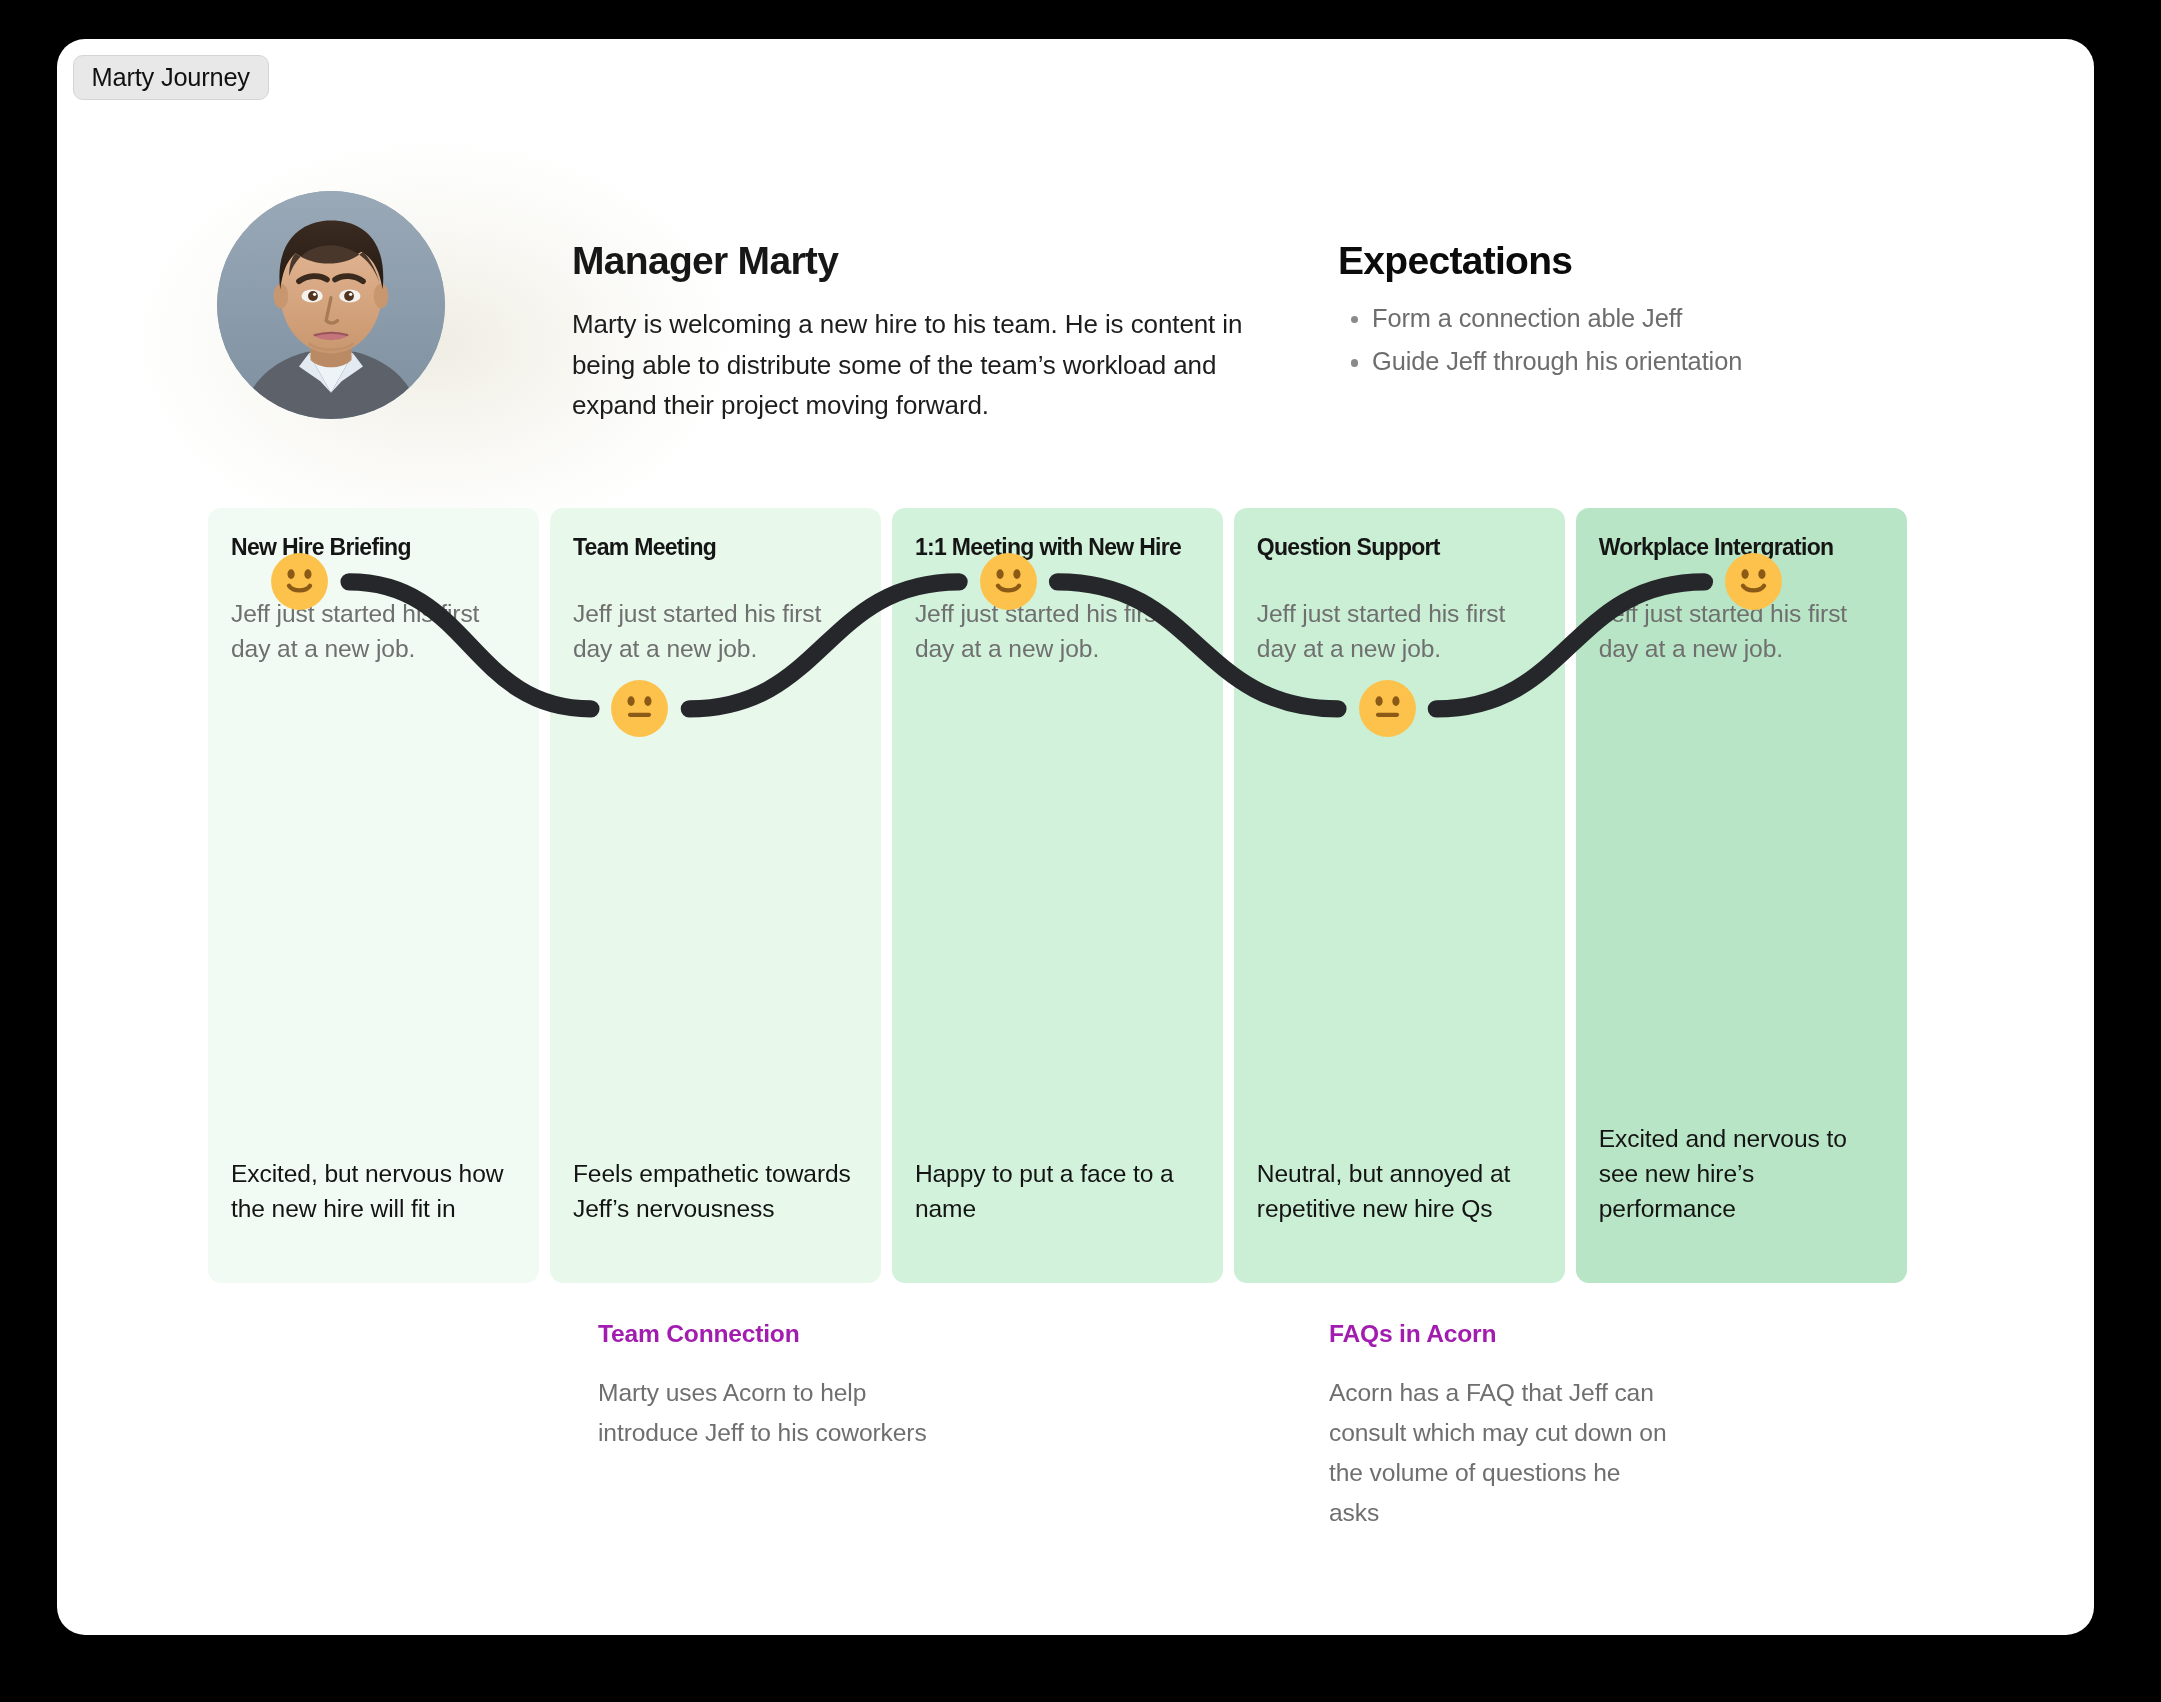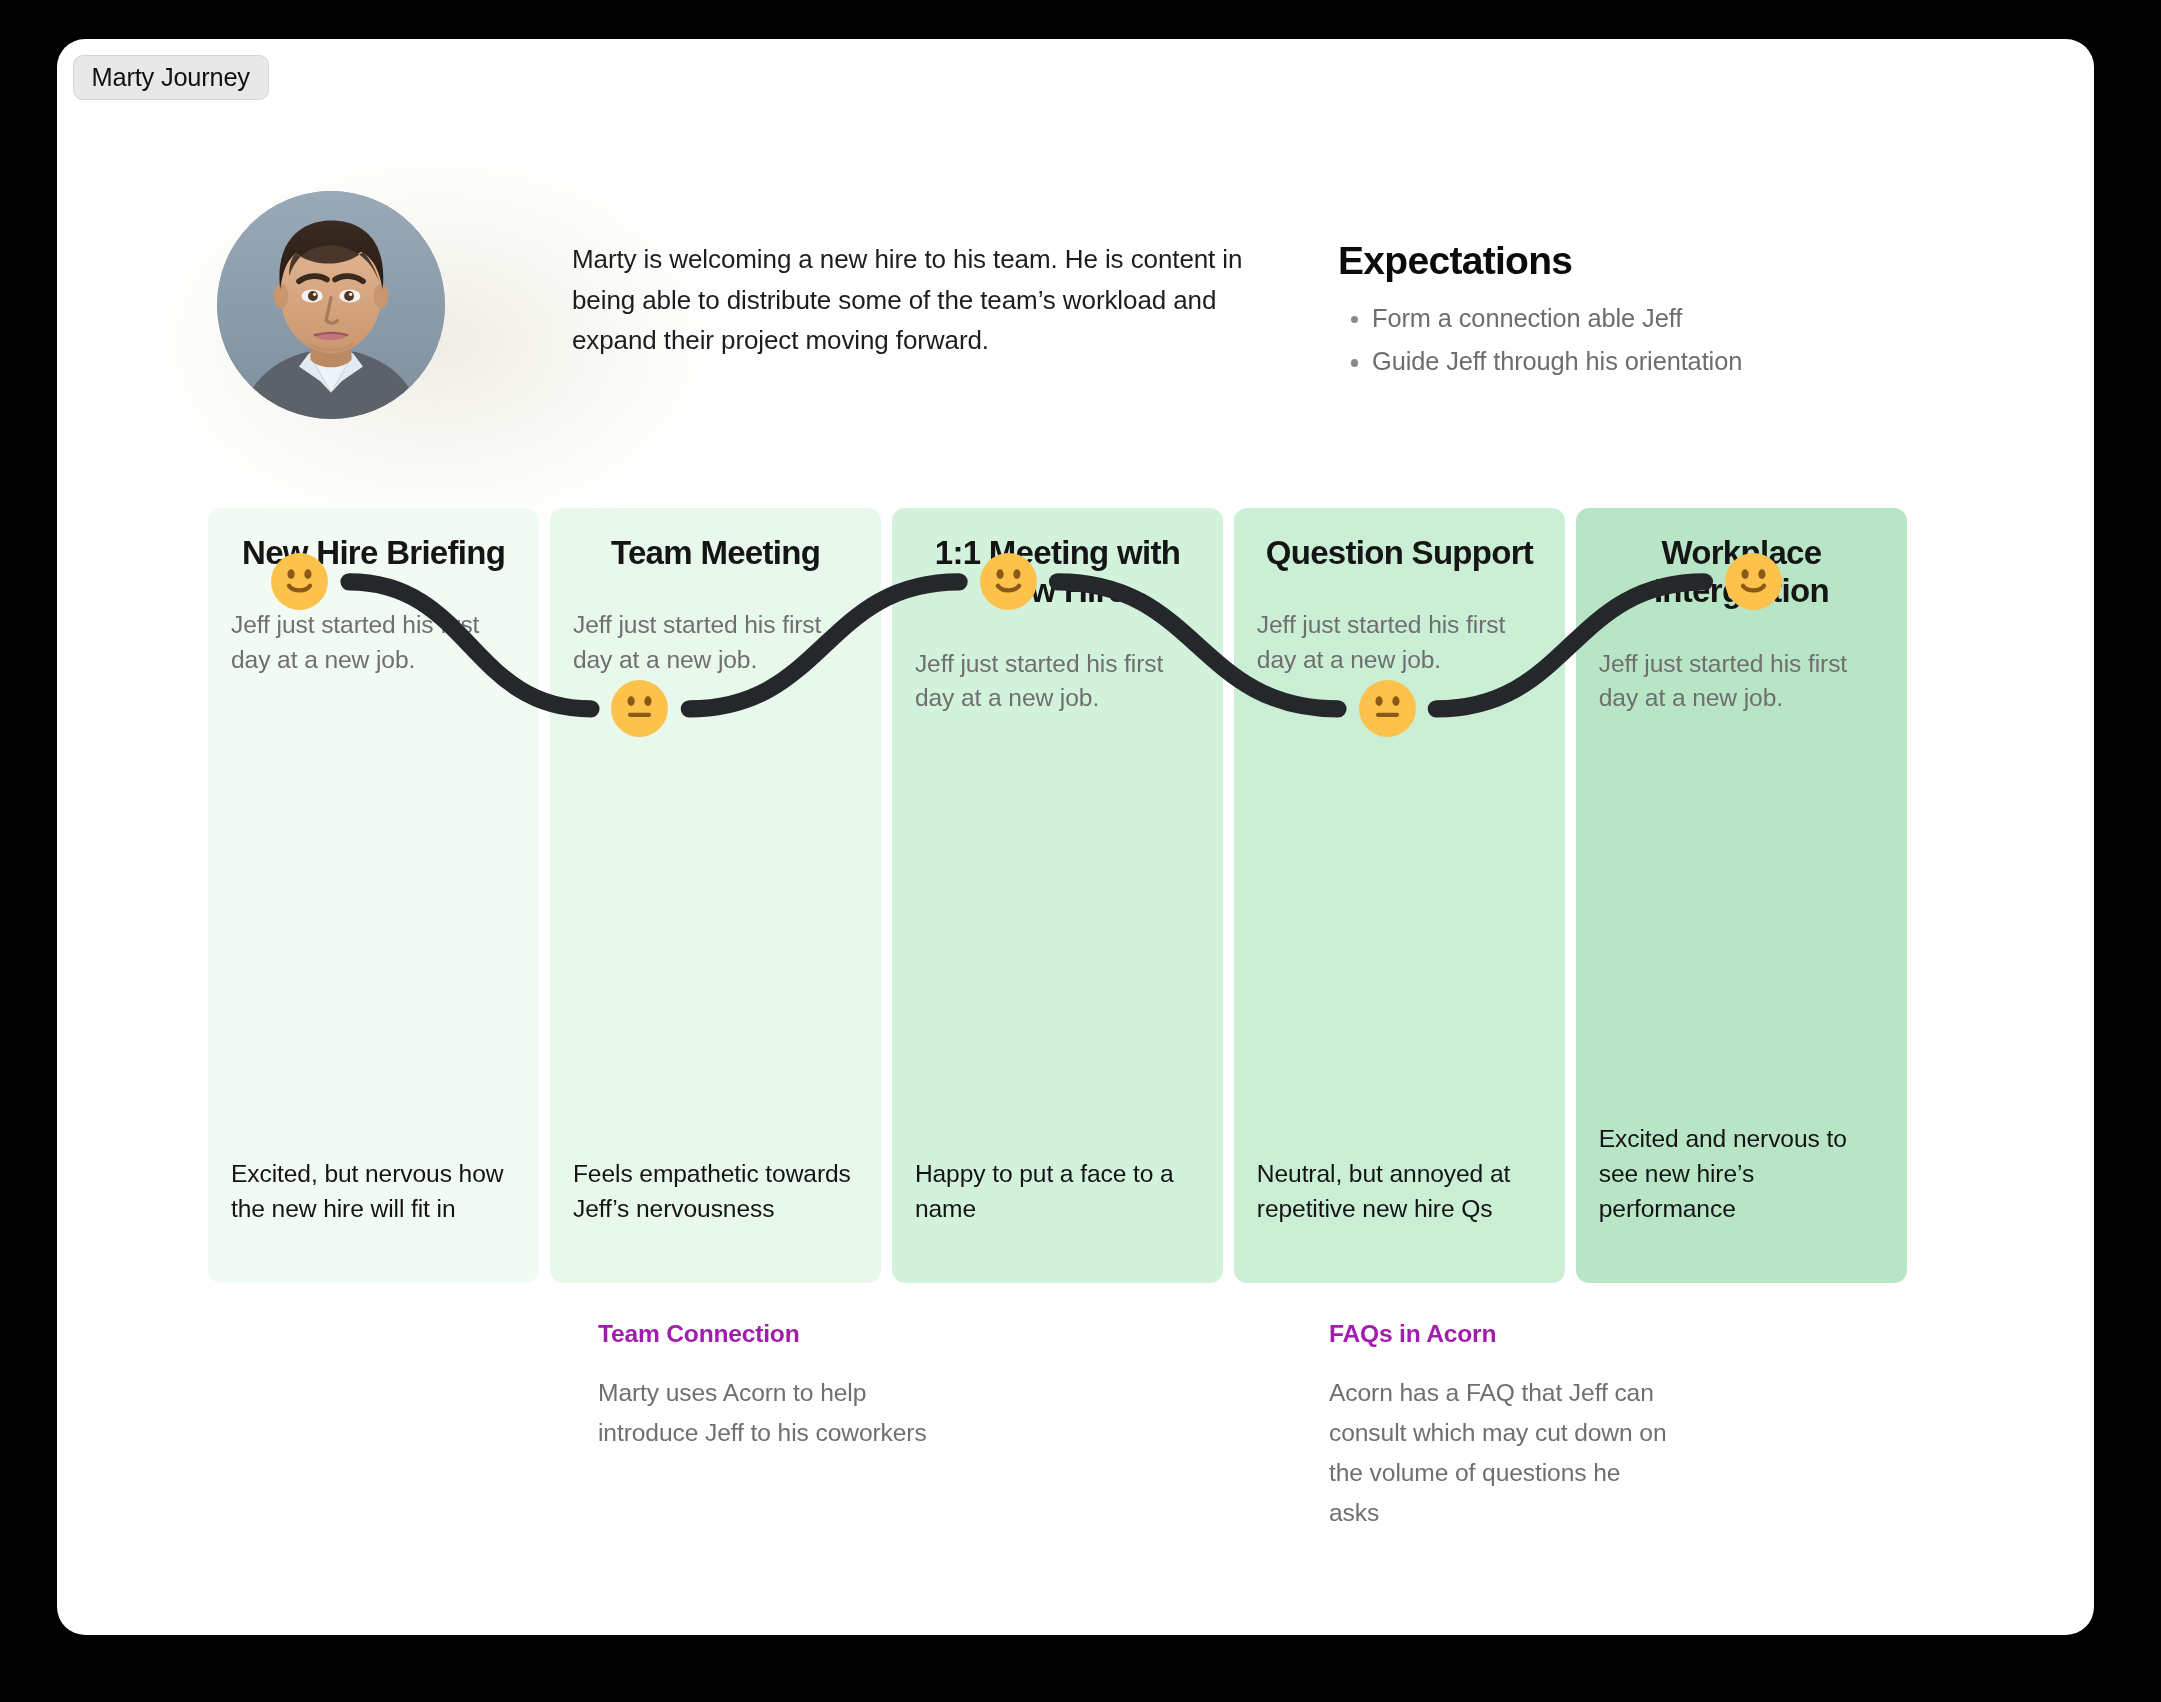--- a/index.html
+++ b/index.html
@@ -139,24 +139,24 @@
   }
   .card {
     flex: 1 1 0;
     border-radius: 13px;
     padding: 26px 23px 0 23px;
     position: relative;
     display: flex;
     flex-direction: column;
   }
   .card-title {
-    font-size: 33px;
+    font-size: 23px;
     font-weight: bold;
     color: #151515;
-    text-align: center;
+    text-align: left;
     letter-spacing: -0.7px;
     line-height: 1.16;
   }
   .card-sub {
     margin-top: 36px;
     font-size: 24.6px;
     line-height: 1.42;
     color: #6f6f6f;
     letter-spacing: -0.1px;
   }
@@ -274,20 +274,21 @@
 
           <path d="M118 176 C128 170 150 170 160 176 C150 184 128 184 118 176 Z" fill="#c3757a"></path>
           <path d="M118 176 C132 172 148 172 160 176" stroke="#9a555c" stroke-width="2.5" fill="none"></path>
 
           <path d="M112 186 C124 196 154 196 166 186" stroke="#b7865f" stroke-width="3" fill="none" opacity="0.5"></path>
         </g>
       </svg>
     </div>
 
     <div id="persona-block">
+      <div class="persona-title">Manager Marty</div>
       <div class="persona-body">Marty is welcoming a new hire to his team. He is content in being able to distribute some of the team’s workload and expand their project moving forward.</div>
     </div>
 
     <div id="expect-block">
       <div class="expect-title">Expectations</div>
       <ul class="expect-list">
         <li class="expect-item">Form a connection able Jeff</li>
         <li class="expect-item">Guide Jeff through his orientation</li>
       </ul>
     </div>

